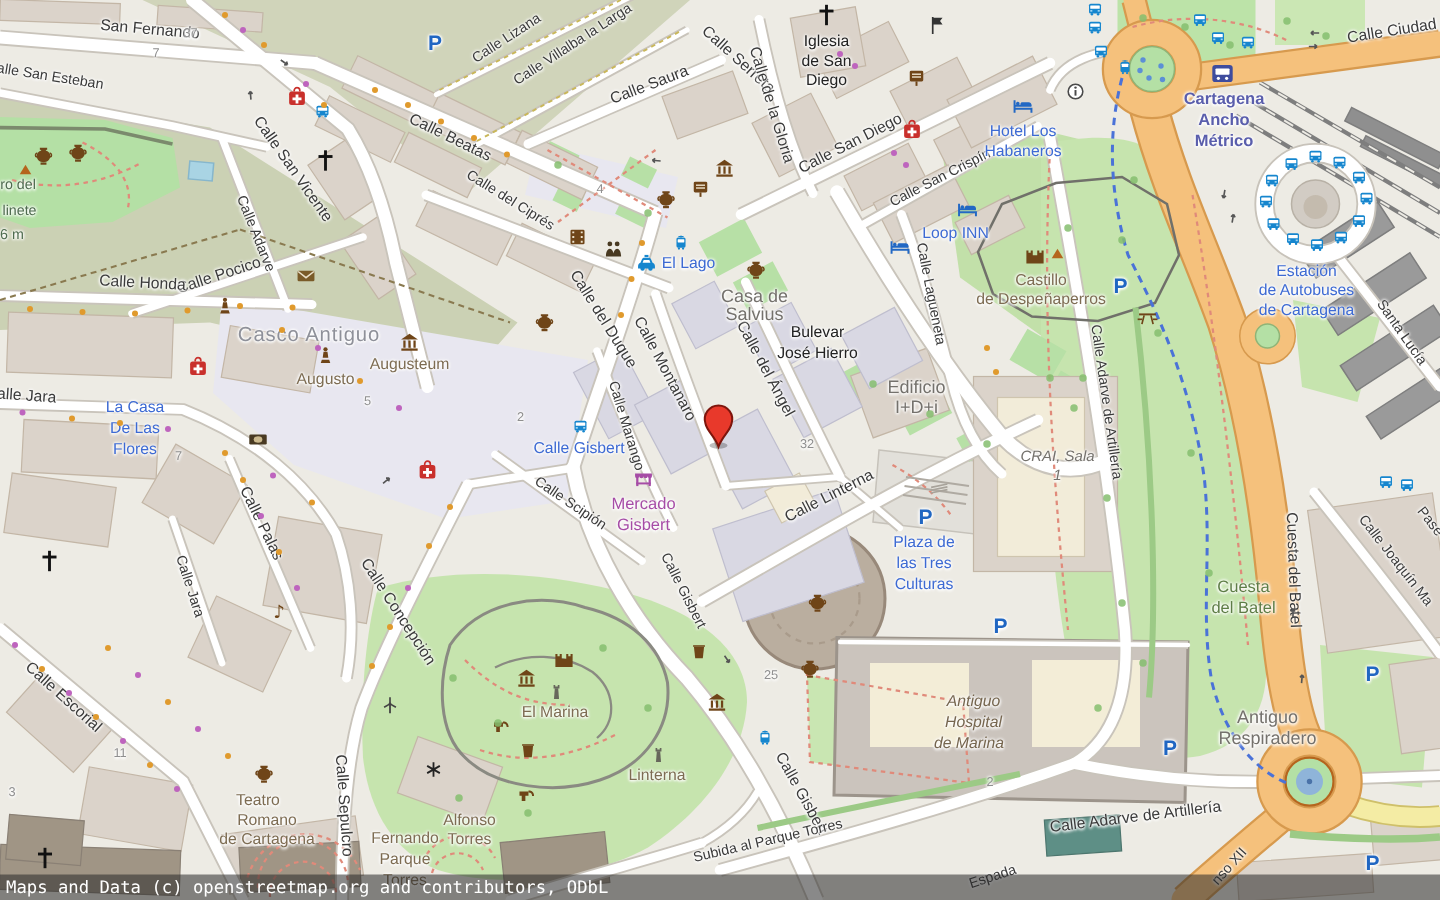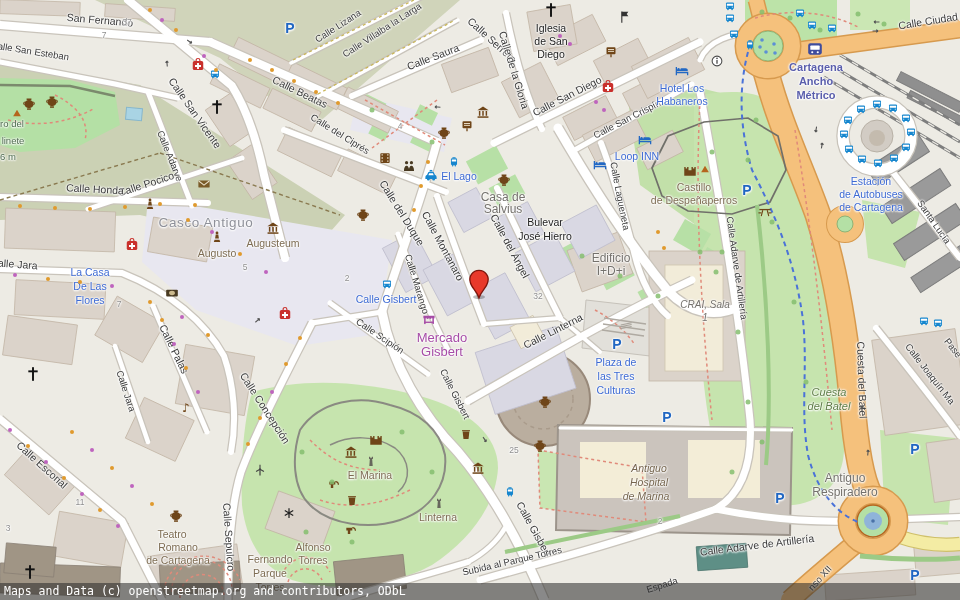--- a/index.html
+++ b/index.html
@@ -9,25 +9,25 @@
   #overlay{position:absolute;left:0;top:0;width:960px;height:600px;}
   .lbl{position:absolute;white-space:nowrap;transform:translate(-50%,-50%);
        color:#3A3A3A;font-size:10px;line-height:1;
        text-shadow:0 0 2px #fff,0 0 2px #fff,0 0 3px #fff,0 1px 2px #fff;}
   .st{font-size:9.5px;}
   .st2{font-size:10.5px;}
   .num{font-size:8.5px;color:#8F8F8F;}
   .hist{color:#7D6C52;font-size:10.5px;}
   .histit{color:#75654E;font-size:10.5px;font-style:italic;}
   .poibl{color:var(--poi-blue,#3D6AD3);font-size:10.5px;}
-  .shop{color:var(--shop-purple,#A64CA6);font-size:13px;margin-left:13px;}
+  .shop{color:var(--shop-purple,#A64CA6);font-size:11px;}
   .gray{color:#74716C;font-size:12px;}
   .grayit{color:#74716C;font-size:10px;font-style:italic;}
   .area{color:#8E9099;font-size:13.5px;letter-spacing:.6px;}
-  .grn{color:#5E7D46;font-size:11px;font-style:italic;padding-left:46px;}
+  .grn{color:#5E7D46;font-size:11px;padding-left:46px;}
   .peak{color:#4E6B4E;font-size:9.5px;}
   .rail{color:var(--rail-indigo,#5A5EAC);font-size:11px;font-weight:bold;}
   .blk{color:#222;font-size:10.5px;}
   .pk{color:#2066C2;font-size:14px;font-weight:bold;}
   .ic{position:absolute;transform:translate(-50%,-50%);}
   .dot{position:absolute;width:4px;height:4px;border-radius:50%;transform:translate(-50%,-50%);}
   .tree{position:absolute;width:5px;height:5px;border-radius:50%;background:#85BE6E;opacity:.85;transform:translate(-50%,-50%);}
   #marker{position:absolute;left:461px;top:263px;}
   #attribution{position:absolute;left:0;bottom:0;width:960px;height:17px;
      background:var(--attr-bg,rgba(40,40,40,.55));color:#fff;

